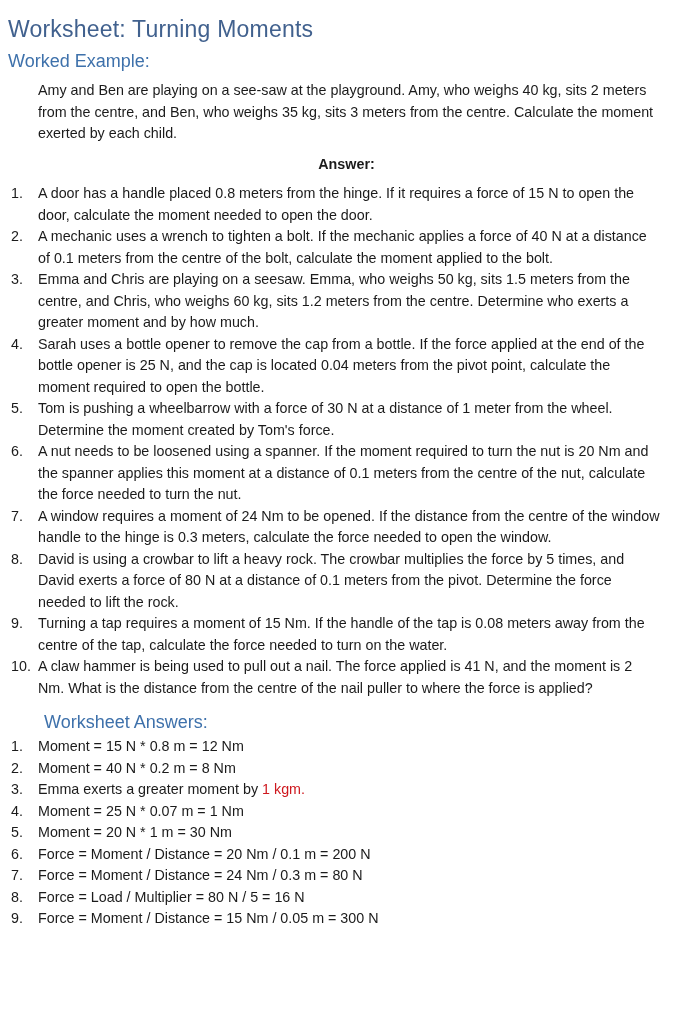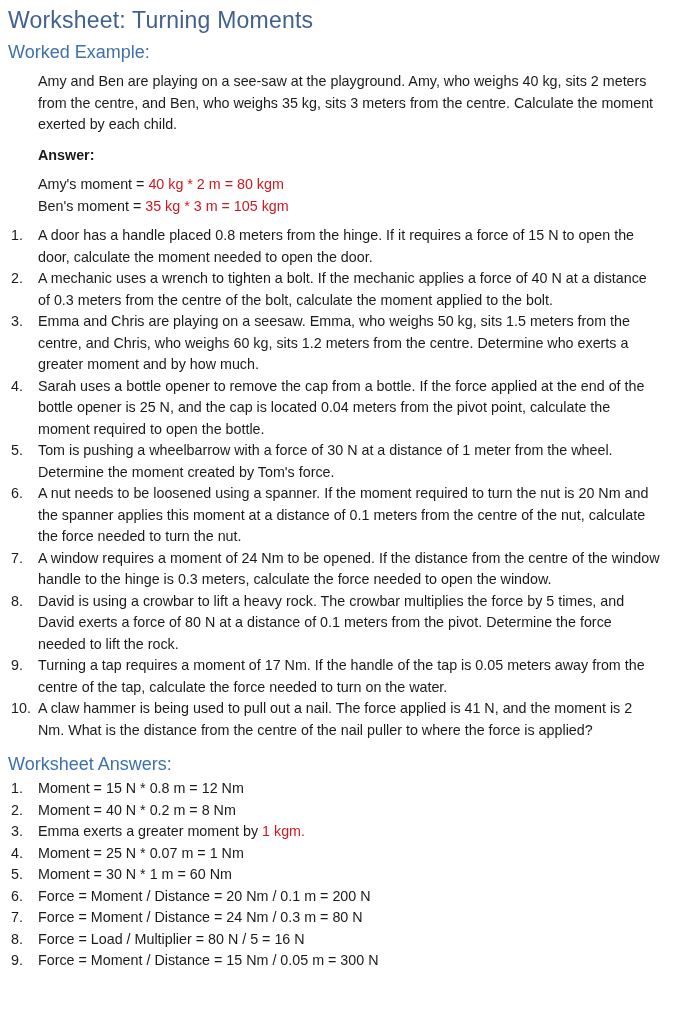--- a/index.html
+++ b/index.html
@@ -11,47 +11,48 @@
   * { box-sizing: border-box; }
   html, body { margin: 0; padding: 0; }
   body {
     width: 679px;
     height: 1023px;
     overflow: hidden;
     background: #ffffff;
     font-family: "Liberation Sans", sans-serif;
     color: var(--text);
   }
-  .doc { padding: 5px 16px 0 8px; }
+  .doc { padding: 14px 16px 0 8px; }
 
   .title {
     font-size: 23px;
     font-weight: 400;
     color: var(--title-blue);
     margin: 2px 0 4px 0;
     letter-spacing: 0.2px;
   }
   .h2 {
     font-size: 18px;
     font-weight: 400;
     color: var(--heading-blue);
     margin: 8px 0 3px 0;
   }
-  .h2.answers-h { margin-top: 13px; }
+  .h2.answers-h { margin-top: 13px; margin-left: 36px; }
 
   .body-text {
     font-size: 14.3px;
     line-height: 21.5px;
     margin: 8px;
   }
   .indent { margin-left: 30px; }
 
   .answer-label {
     font-weight: 700;
     margin-top: 9px;
+    text-align: center;
   }
 
   .list { margin: 0; }
   .li { display: flex; }
   .num {
     flex: 0 0 30px;
     width: 30px;
     padding-left: 3px;
   }
   .txt { flex: 1; padding-right: 1px; }
@@ -64,141 +65,137 @@
 <div class="doc">
 
   <div class="title">Worksheet: Turning Moments</div>
 
   <div class="h2">Worked Example:</div>
 
   <p class="body-text indent">Amy and Ben are playing on a see-saw at the playground. Amy, who weighs 40 kg, sits 2 meters from the centre, and Ben, who weighs 35 kg, sits 3 meters from the centre. Calculate the moment exerted by each child.</p>
 
   <div class="body-text indent answer-label">Answer:</div>
 
-  <div class="body-text indent">
-      <div><span>Amy's moment = </span><span class="red">40 kg * 2 m = 80 kgm</span></div>
-      <div><span>Ben's moment = </span><span class="red">35 kg * 3 m = 105 kgm</span></div>
+
+
+  <div class="list body-text">
+      <div class="li">
+        <span class="num">1.</span>
+        <div class="txt">
+          <div><span>A door has a handle placed 0.8 meters from the hinge. If it requires a force of 15 N to open the door, calculate the moment needed to open the door.</span></div>
+        </div>
+      </div>
+      <div class="li">
+        <span class="num">2.</span>
+        <div class="txt">
+          <div><span>A mechanic uses a wrench to tighten a bolt. If the mechanic applies a force of 40 N at a distance of 0.1 meters from the centre of the bolt, calculate the moment applied to the bolt.</span></div>
+        </div>
+      </div>
+      <div class="li">
+        <span class="num">3.</span>
+        <div class="txt">
+          <div><span>Emma and Chris are playing on a seesaw. Emma, who weighs 50 kg, sits 1.5 meters from the centre, and Chris, who weighs 60 kg, sits 1.2 meters from the centre. Determine who exerts a greater moment and by how much.</span></div>
+        </div>
+      </div>
+      <div class="li">
+        <span class="num">4.</span>
+        <div class="txt">
+          <div><span>Sarah uses a bottle opener to remove the cap from a bottle. If the force applied at the end of the bottle opener is 25 N, and the cap is located 0.04 meters from the pivot point, calculate the moment required to open the bottle.</span></div>
+        </div>
+      </div>
+      <div class="li">
+        <span class="num">5.</span>
+        <div class="txt">
+          <div><span>Tom is pushing a wheelbarrow with a force of 30 N at a distance of 1 meter from the wheel. Determine the moment created by Tom's force.</span></div>
+        </div>
+      </div>
+      <div class="li">
+        <span class="num">6.</span>
+        <div class="txt">
+          <div><span>A nut needs to be loosened using a spanner. If the moment required to turn the nut is 20 Nm and the spanner applies this moment at a distance of 0.1 meters from the centre of the nut, calculate the force needed to turn the nut.</span></div>
+        </div>
+      </div>
+      <div class="li">
+        <span class="num">7.</span>
+        <div class="txt">
+          <div><span>A window requires a moment of 24 Nm to be opened. If the distance from the centre of the window handle to the hinge is 0.3 meters, calculate the force needed to open the window.</span></div>
+        </div>
+      </div>
+      <div class="li">
+        <span class="num">8.</span>
+        <div class="txt">
+          <div><span>David is using a crowbar to lift a heavy rock. The crowbar multiplies the force by 5 times, and David exerts a force of 80 N at a distance of 0.1 meters from the pivot. Determine the force needed to lift the rock.</span></div>
+        </div>
+      </div>
+      <div class="li">
+        <span class="num">9.</span>
+        <div class="txt">
+          <div><span>Turning a tap requires a moment of 15 Nm. If the handle of the tap is 0.08 meters away from the centre of the tap, calculate the force needed to turn on the water.</span></div>
+        </div>
+      </div>
+      <div class="li">
+        <span class="num">10.</span>
+        <div class="txt">
+          <div><span>A claw hammer is being used to pull out a nail. The force applied is 41 N, and the moment is 2 Nm. What is the distance from the centre of the nail puller to where the force is applied?</span></div>
+        </div>
+      </div>
     </div>
 
+  <div class="h2 answers-h">Worksheet Answers:</div>
 
   <div class="list body-text">
       <div class="li">
         <span class="num">1.</span>
         <div class="txt">
-          <div><span>A door has a handle placed 0.8 meters from the hinge. If it requires a force of 15 N to open the door, calculate the moment needed to open the door.</span></div>
+          <div><span>Moment = 15 N * 0.8 m = 12 Nm</span></div>
         </div>
       </div>
       <div class="li">
         <span class="num">2.</span>
         <div class="txt">
-          <div><span>A mechanic uses a wrench to tighten a bolt. If the mechanic applies a force of 40 N at a distance of 0.3 meters from the centre of the bolt, calculate the moment applied to the bolt.</span></div>
+          <div><span>Moment = 40 N * 0.2 m = 8 Nm</span></div>
         </div>
       </div>
       <div class="li">
         <span class="num">3.</span>
         <div class="txt">
-          <div><span>Emma and Chris are playing on a seesaw. Emma, who weighs 50 kg, sits 1.5 meters from the centre, and Chris, who weighs 60 kg, sits 1.2 meters from the centre. Determine who exerts a greater moment and by how much.</span></div>
+          <div><span>Emma exerts a greater moment by </span><span class="red">1 kgm.</span></div>
         </div>
       </div>
       <div class="li">
         <span class="num">4.</span>
         <div class="txt">
-          <div><span>Sarah uses a bottle opener to remove the cap from a bottle. If the force applied at the end of the bottle opener is 25 N, and the cap is located 0.04 meters from the pivot point, calculate the moment required to open the bottle.</span></div>
+          <div><span>Moment = 25 N * 0.07 m = 1 Nm</span></div>
         </div>
       </div>
       <div class="li">
         <span class="num">5.</span>
         <div class="txt">
-          <div><span>Tom is pushing a wheelbarrow with a force of 30 N at a distance of 1 meter from the wheel. Determine the moment created by Tom's force.</span></div>
+          <div><span>Moment = 20 N * 1 m = 30 Nm</span></div>
         </div>
       </div>
       <div class="li">
         <span class="num">6.</span>
         <div class="txt">
-          <div><span>A nut needs to be loosened using a spanner. If the moment required to turn the nut is 20 Nm and the spanner applies this moment at a distance of 0.1 meters from the centre of the nut, calculate the force needed to turn the nut.</span></div>
+          <div><span>Force = Moment / Distance = 20 Nm / 0.1 m = 200 N</span></div>
         </div>
       </div>
       <div class="li">
         <span class="num">7.</span>
         <div class="txt">
-          <div><span>A window requires a moment of 24 Nm to be opened. If the distance from the centre of the window handle to the hinge is 0.3 meters, calculate the force needed to open the window.</span></div>
+          <div><span>Force = Moment / Distance = 24 Nm / 0.3 m = 80 N</span></div>
         </div>
       </div>
       <div class="li">
         <span class="num">8.</span>
         <div class="txt">
-          <div><span>David is using a crowbar to lift a heavy rock. The crowbar multiplies the force by 5 times, and David exerts a force of 80 N at a distance of 0.1 meters from the pivot. Determine the force needed to lift the rock.</span></div>
+          <div><span>Force = Load / Multiplier = 80 N / 5 = 16 N</span></div>
         </div>
       </div>
       <div class="li">
         <span class="num">9.</span>
         <div class="txt">
-          <div><span>Turning a tap requires a moment of 17 Nm. If the handle of the tap is 0.05 meters away from the centre of the tap, calculate the force needed to turn on the water.</span></div>
-        </div>
-      </div>
-      <div class="li">
-        <span class="num">10.</span>
-        <div class="txt">
-          <div><span>A claw hammer is being used to pull out a nail. The force applied is 41 N, and the moment is 2 Nm. What is the distance from the centre of the nail puller to where the force is applied?</span></div>
+          <div><span>Force = Moment / Distance = 15 Nm / 0.05 m = 300 N</span></div>
         </div>
       </div>
     </div>
 
-  <div class="h2 answers-h">Worksheet Answers:</div>
-
-  <div class="list body-text">
-      <div class="li">
-        <span class="num">1.</span>
-        <div class="txt">
-          <div><span>Moment = 15 N * 0.8 m = 12 Nm</span></div>
-        </div>
-      </div>
-      <div class="li">
-        <span class="num">2.</span>
-        <div class="txt">
-          <div><span>Moment = 40 N * 0.2 m = 8 Nm</span></div>
-        </div>
-      </div>
-      <div class="li">
-        <span class="num">3.</span>
-        <div class="txt">
-          <div><span>Emma exerts a greater moment by </span><span class="red">1 kgm.</span></div>
-        </div>
-      </div>
-      <div class="li">
-        <span class="num">4.</span>
-        <div class="txt">
-          <div><span>Moment = 25 N * 0.07 m = 1 Nm</span></div>
-        </div>
-      </div>
-      <div class="li">
-        <span class="num">5.</span>
-        <div class="txt">
-          <div><span>Moment = 30 N * 1 m = 60 Nm</span></div>
-        </div>
-      </div>
-      <div class="li">
-        <span class="num">6.</span>
-        <div class="txt">
-          <div><span>Force = Moment / Distance = 20 Nm / 0.1 m = 200 N</span></div>
-        </div>
-      </div>
-      <div class="li">
-        <span class="num">7.</span>
-        <div class="txt">
-          <div><span>Force = Moment / Distance = 24 Nm / 0.3 m = 80 N</span></div>
-        </div>
-      </div>
-      <div class="li">
-        <span class="num">8.</span>
-        <div class="txt">
-          <div><span>Force = Load / Multiplier = 80 N / 5 = 16 N</span></div>
-        </div>
-      </div>
-      <div class="li">
-        <span class="num">9.</span>
-        <div class="txt">
-          <div><span>Force = Moment / Distance = 15 Nm / 0.05 m = 300 N</span></div>
-        </div>
-      </div>
-    </div>
-
 </div>
 
 </body></html>

